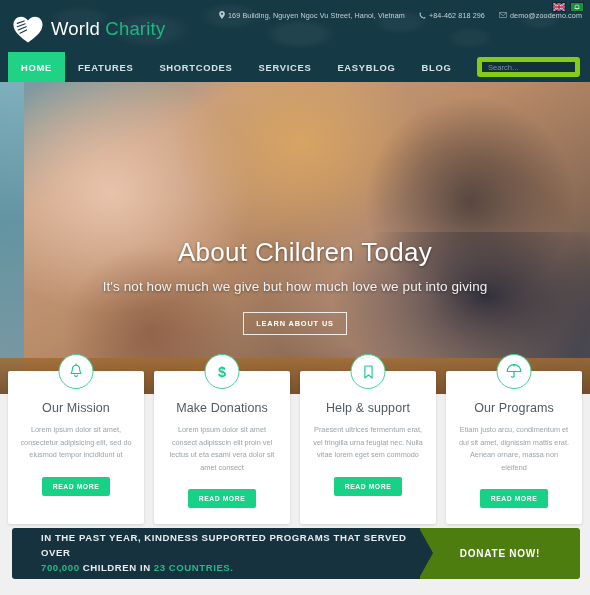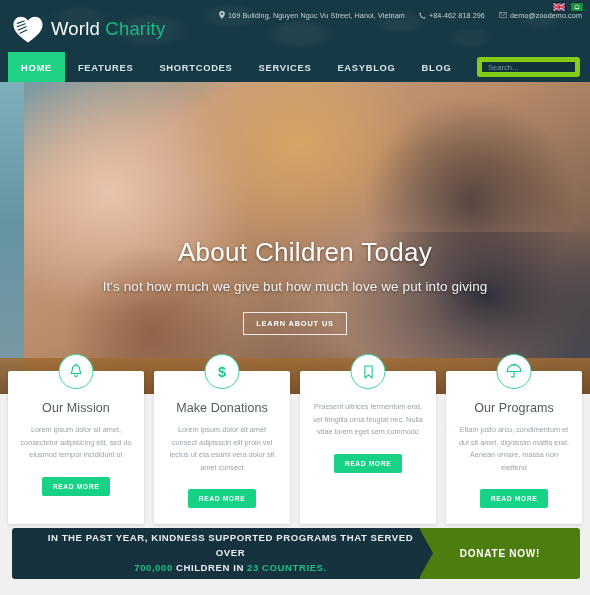--- a/index.html
+++ b/index.html
@@ -193,21 +193,20 @@
     display: flex;
     border-radius: 3px;
     overflow: hidden;
   }
   .cta-left {
     position: relative;
     flex: 1;
     background: #16323f;
     display: flex; flex-direction: column; justify-content: center;
     padding-left: 29px;
-    text-align: center;
   }
   .cta-left::after {
     content: "";
     position: absolute; right: -13px; top: 0;
     width: 0; height: 0;
     border-top: 25.5px solid transparent;
     border-bottom: 25.5px solid transparent;
     border-left: 14px solid #16323f;
   }
   .cta-line1 {
@@ -347,20 +346,21 @@
       <div class="card-text">Lorem ipsum dolor sit amet consect adipisscin elit proin vel lectus ut eta esami vera dolor sit amet consect</div>
       <button class="card-btn">READ MORE</button>
     </div>
 
     <div class="card">
       <div class="card-icon">
         <svg width="16" height="16" viewBox="0 0 20 20">
           <path d="M5.5 2.5h9v15l-4.5-4-4.5 4z" fill="none" stroke="#17c98a" stroke-width="1.4" stroke-linejoin="round"></path>
         </svg>
       </div>
+      <div class="card-title">Help &amp; support</div>
       <div class="card-text">Praesent ultrices fermentum erat, vel fringilla urna feugiat nec. Nulla vitae lorem eget sem commodo</div>
       <button class="card-btn">READ MORE</button>
     </div>
 
     <div class="card">
       <div class="card-icon">
         <svg width="17" height="17" viewBox="0 0 20 20">
           <path d="M2 10a8 8 0 0 1 16 0z" fill="none" stroke="#17c98a" stroke-width="1.4" stroke-linejoin="round"></path>
           <line x1="10" y1="10" x2="10" y2="16" stroke="#17c98a" stroke-width="1.4" stroke-linecap="round"></line>
           <path d="M10 16a2 2 0 0 1-3 0" fill="none" stroke="#17c98a" stroke-width="1.4" stroke-linecap="round"></path>

